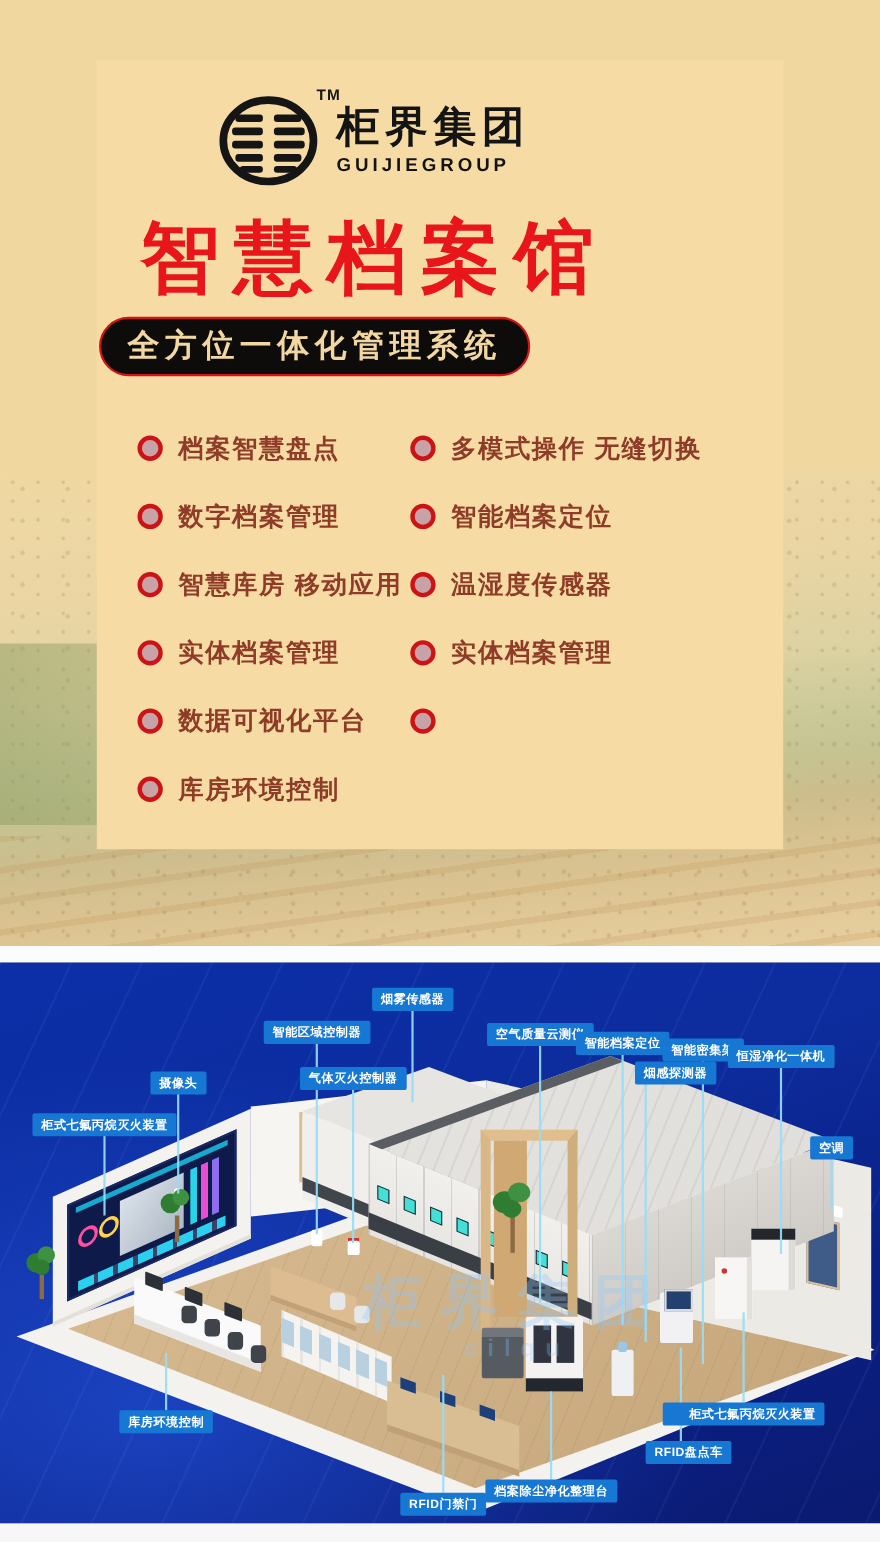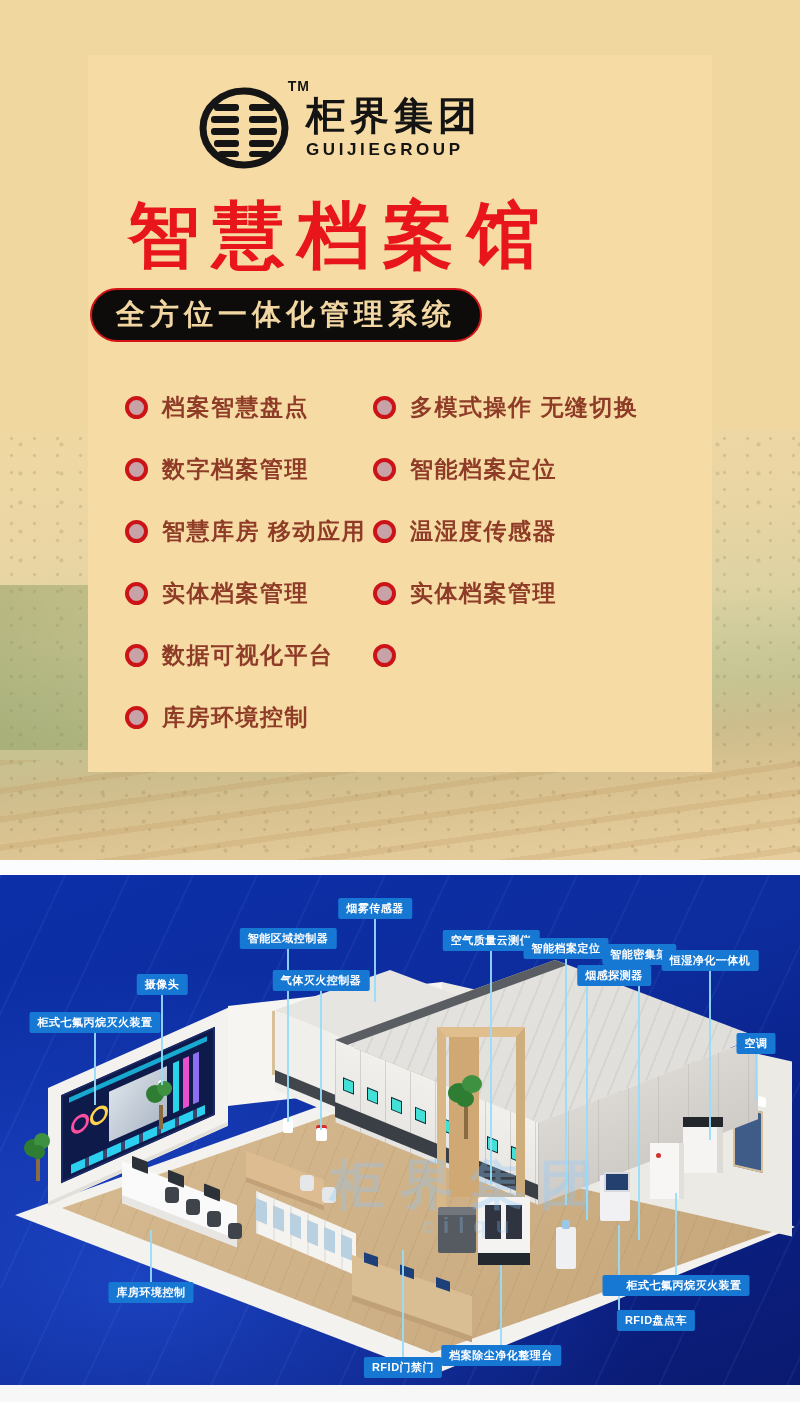--- a/index.html
+++ b/index.html
@@ -393,18 +393,18 @@
     <div class="callout" style="left:95px;top:137px;">柜式七氟丙烷灭火装置</div>
     <div class="callout" style="left:491px;top:55px;">空气质量云测仪</div>
     <div class="callout" style="left:566px;top:63px;">智能档案定位</div>
     <div class="callout" style="left:614px;top:90px;">烟感探测器</div>
     <div class="callout" style="left:639px;top:69px;">智能密集架</div>
     <div class="callout" style="left:710px;top:75px;text-align:center;">恒湿净化一体机</div>
     <div class="callout" style="left:756px;top:158px;">空调</div>
     <div class="callout" style="left:151px;top:407px;">库房环境控制</div>
     <div class="callout" style="left:403px;top:482px;">RFID门禁门</div>
     <div class="callout" style="left:501px;top:470px;">档案除尘净化整理台</div>
-    <div class="callout" style="left:656px;top:435px;text-align:center;">RFID盘点车</div>
+    <div class="callout" style="left:626px;top:435px;text-align:center;">RFID盘点车</div>
     <div class="callout" style="left:676px;top:400px;padding-left:24px;">柜式七氟丙烷灭火装置</div>
   </div>
 
   <div class="page-footer"></div>
 </div>
 
 </body></html>

